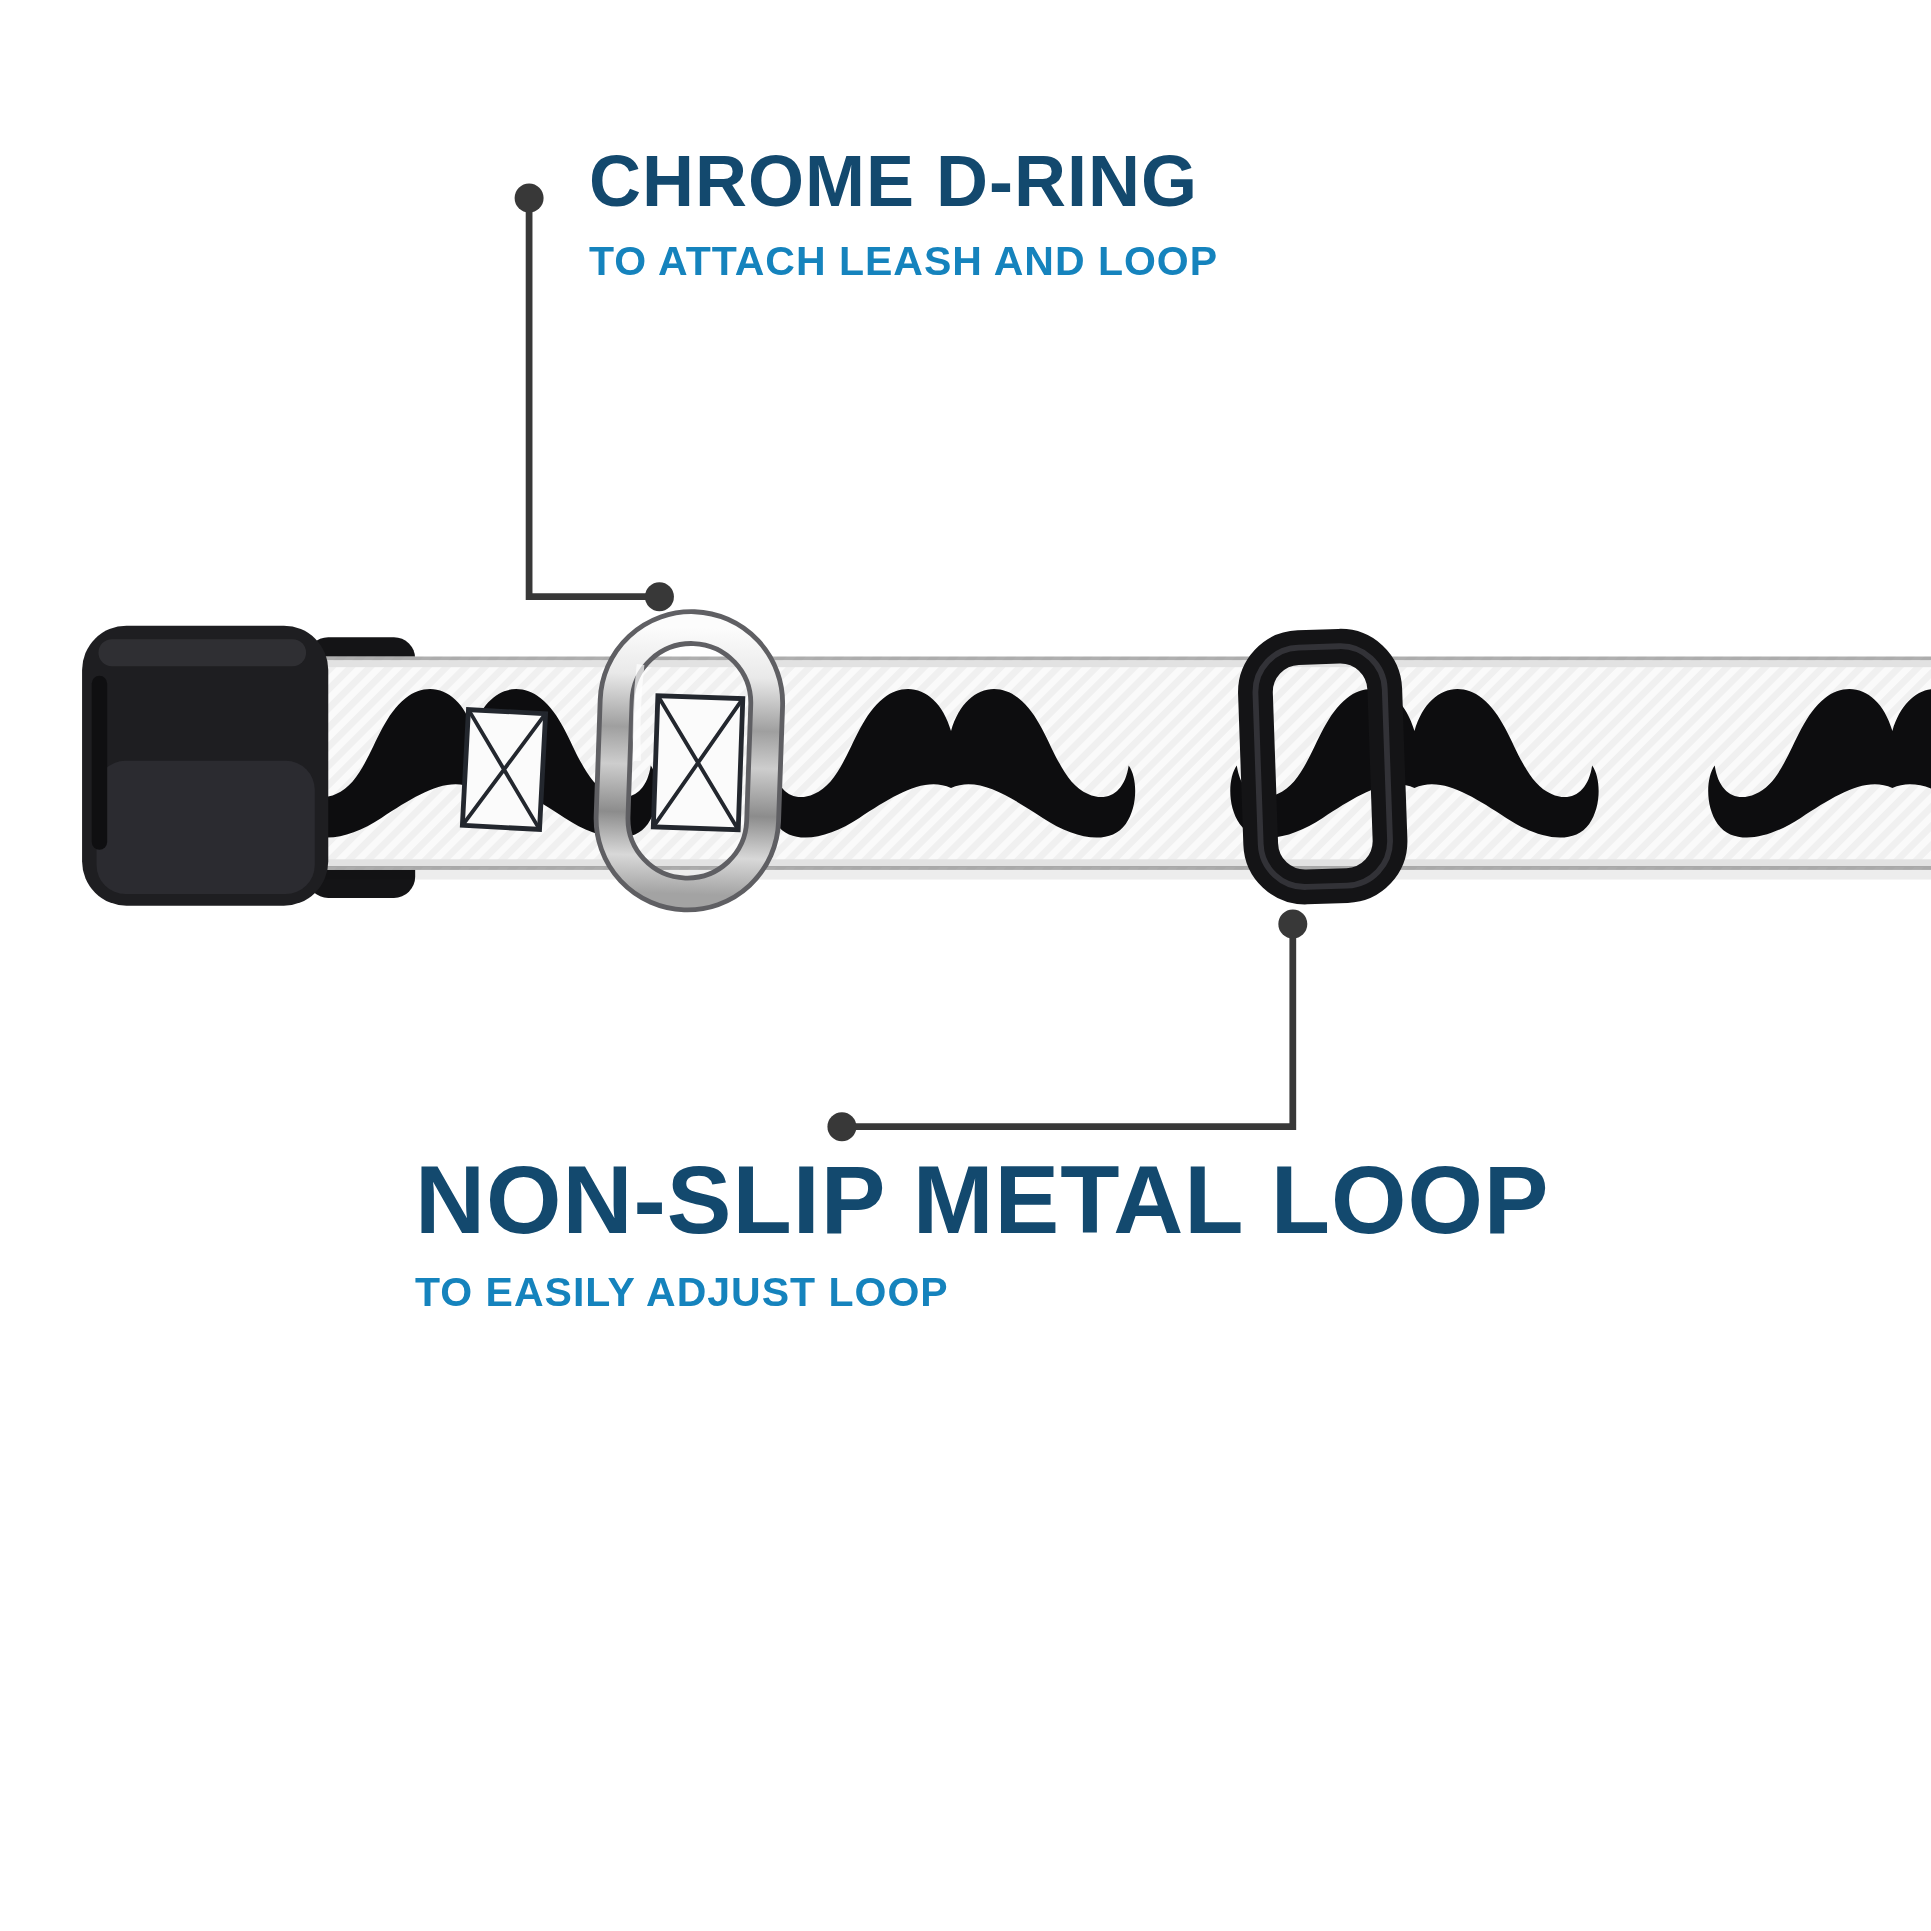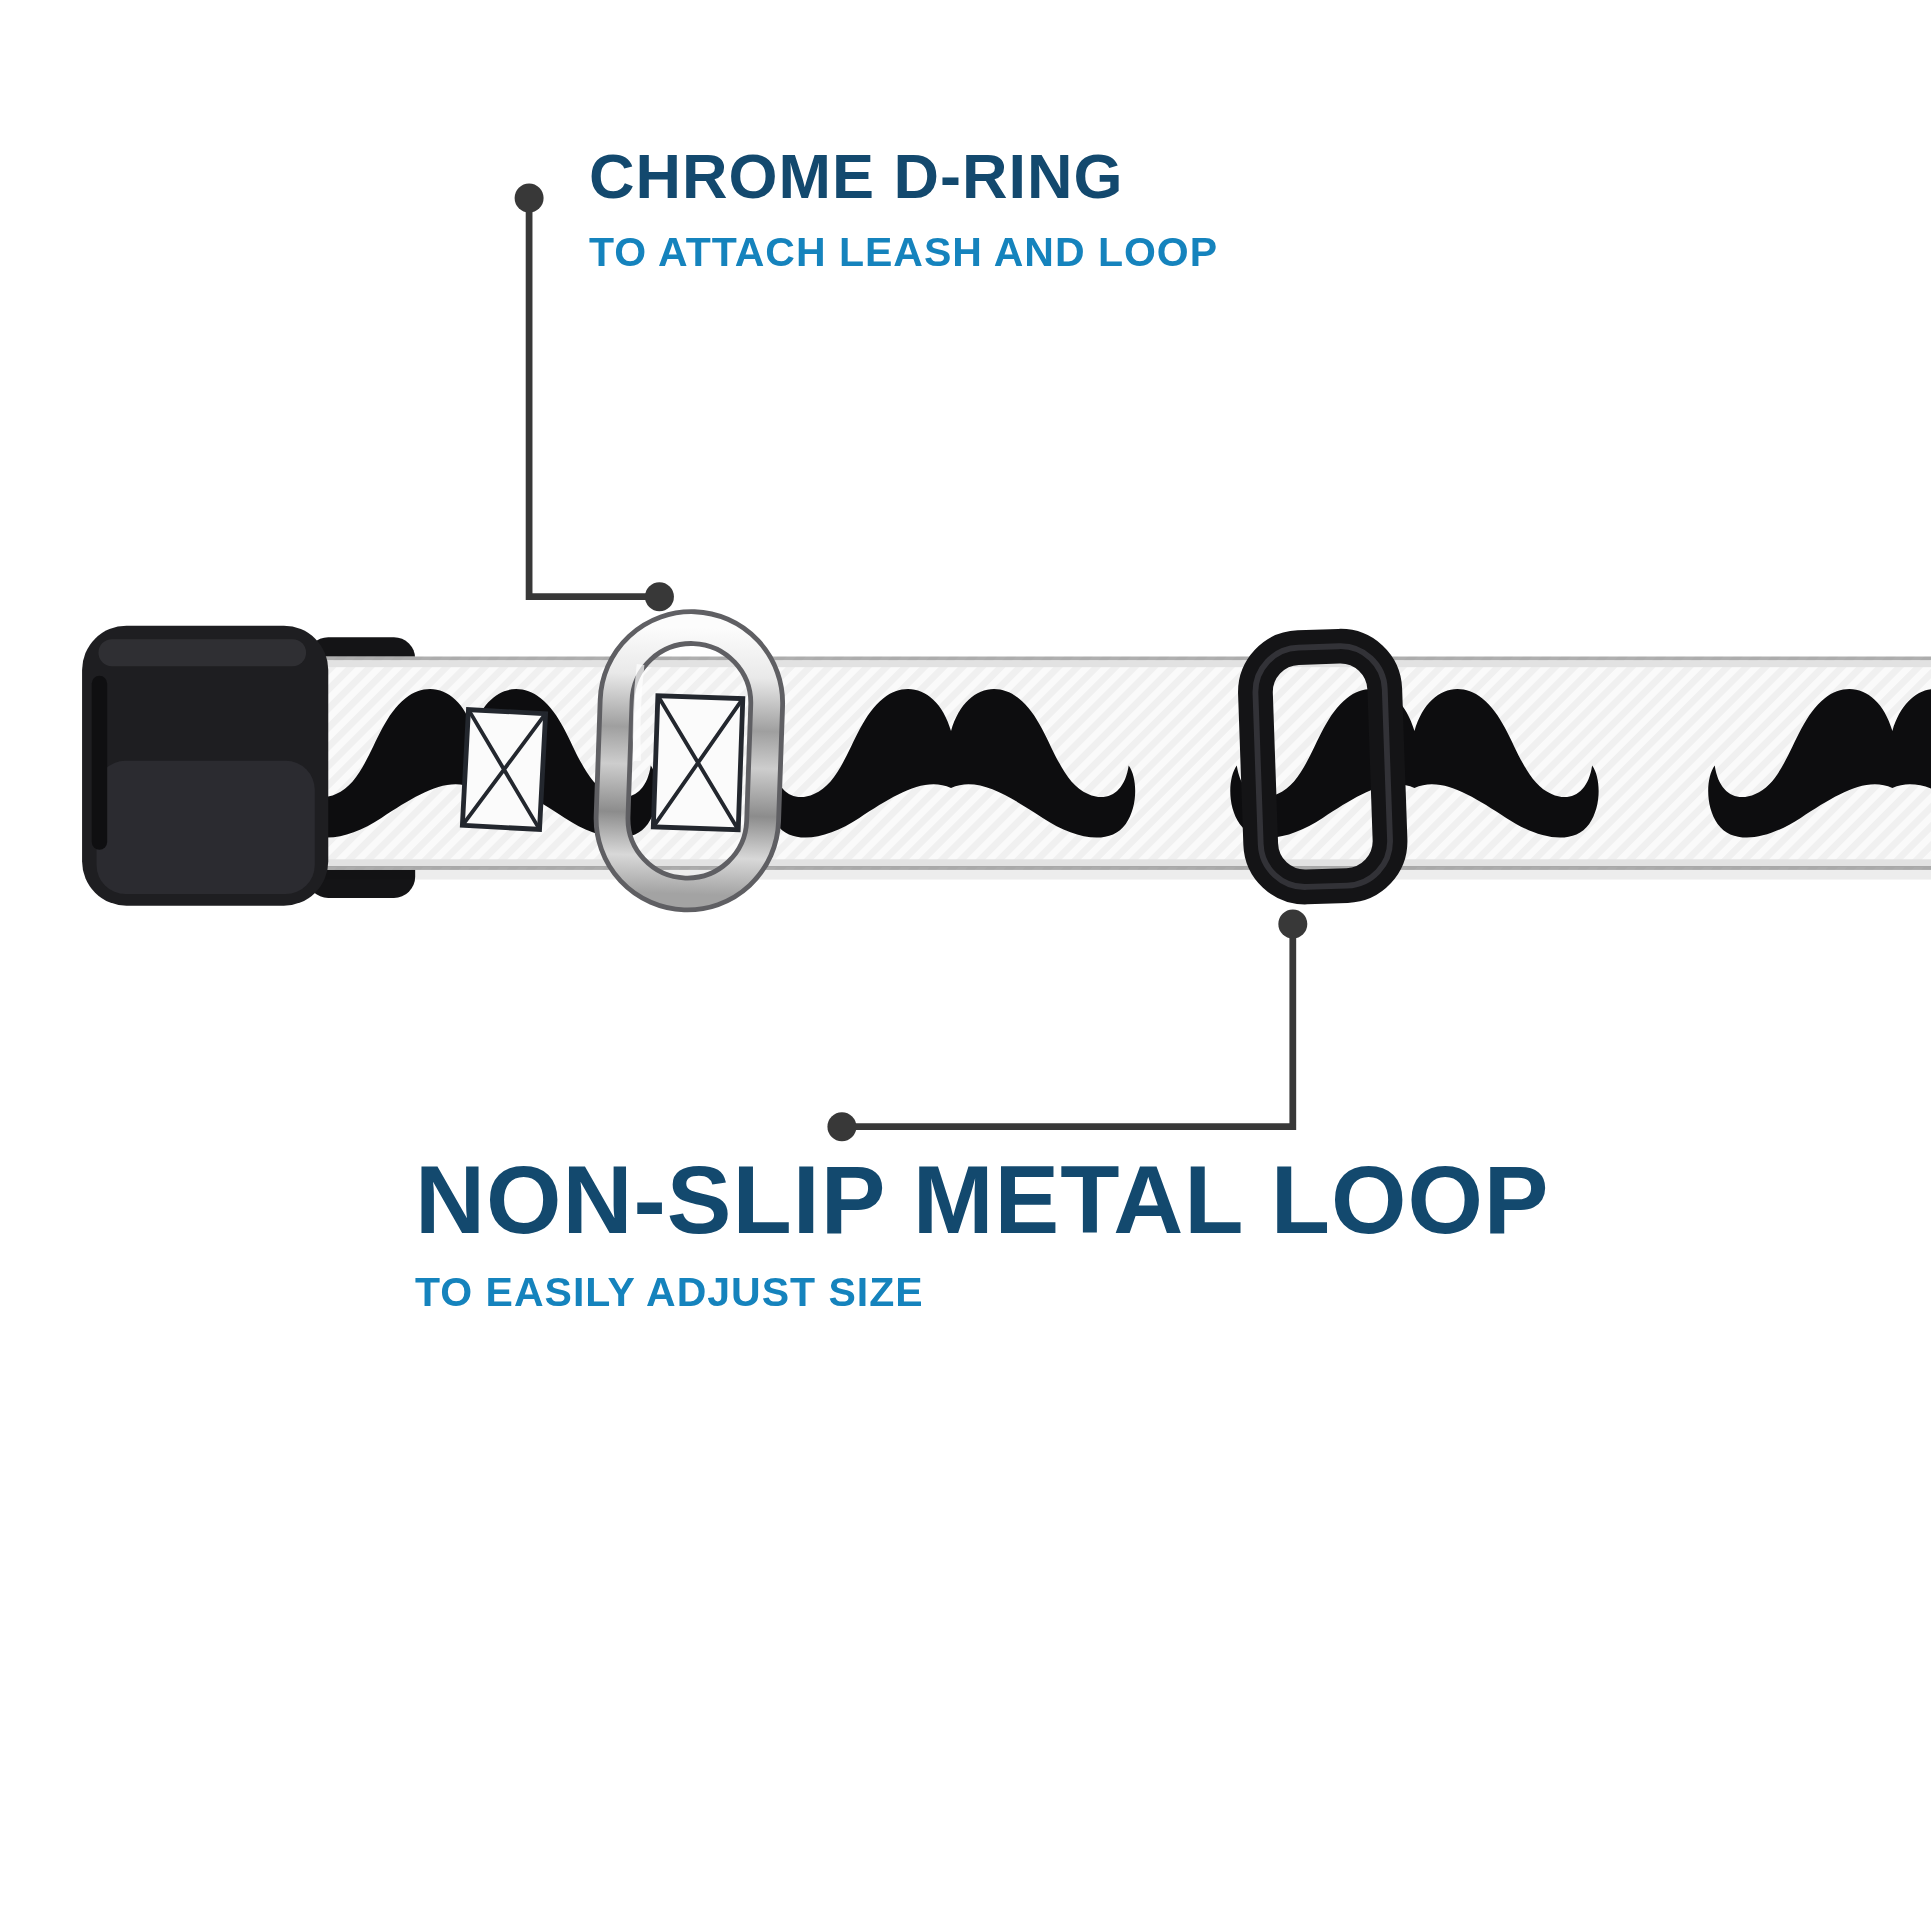--- a/index.html
+++ b/index.html
@@ -27,21 +27,21 @@
   }
   .callout-top {
     left: 589px;
     top: 145px;
   }
   .callout-bottom {
     left: 415px;
     top: 1151px;
   }
   .callout-title {
-    font-size: 63px;
+    font-size: 72px;
     font-weight: bold;
     letter-spacing: 1px;
     line-height: 1.0;
     color: var(--title-blue, #13496e);
     white-space: nowrap;
   }
   .callout-bottom .callout-title {
     font-size: 97px;
   }
   .callout-subtitle {
@@ -139,17 +139,17 @@
     <circle cx="872" cy="1167" r="15" fill="#383838"></circle>
   </svg>
 
   <div class="callout callout-top">
     <div class="callout-title">CHROME D-RING</div>
     <div class="callout-subtitle">TO ATTACH LEASH AND LOOP</div>
   </div>
 
   <div class="callout callout-bottom">
     <div class="callout-title">NON-SLIP METAL LOOP</div>
-    <div class="callout-subtitle">TO EASILY ADJUST SIZE</div>
+    <div class="callout-subtitle">TO EASILY ADJUST LOOP</div>
   </div>
 
 </div>
 
 
 </body></html>

